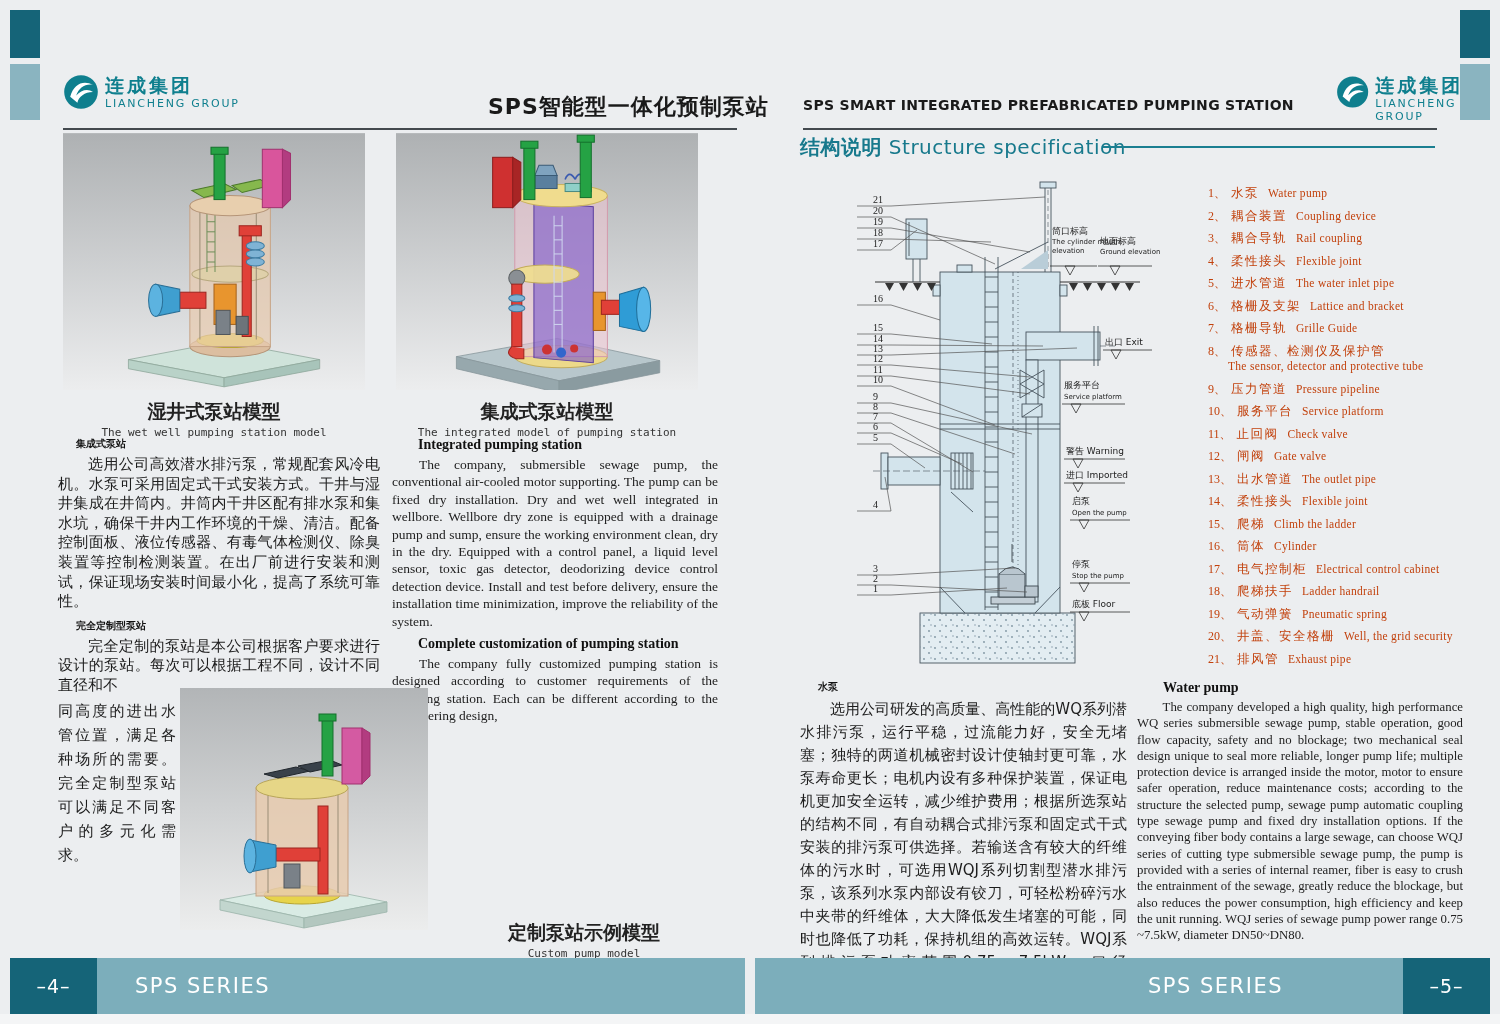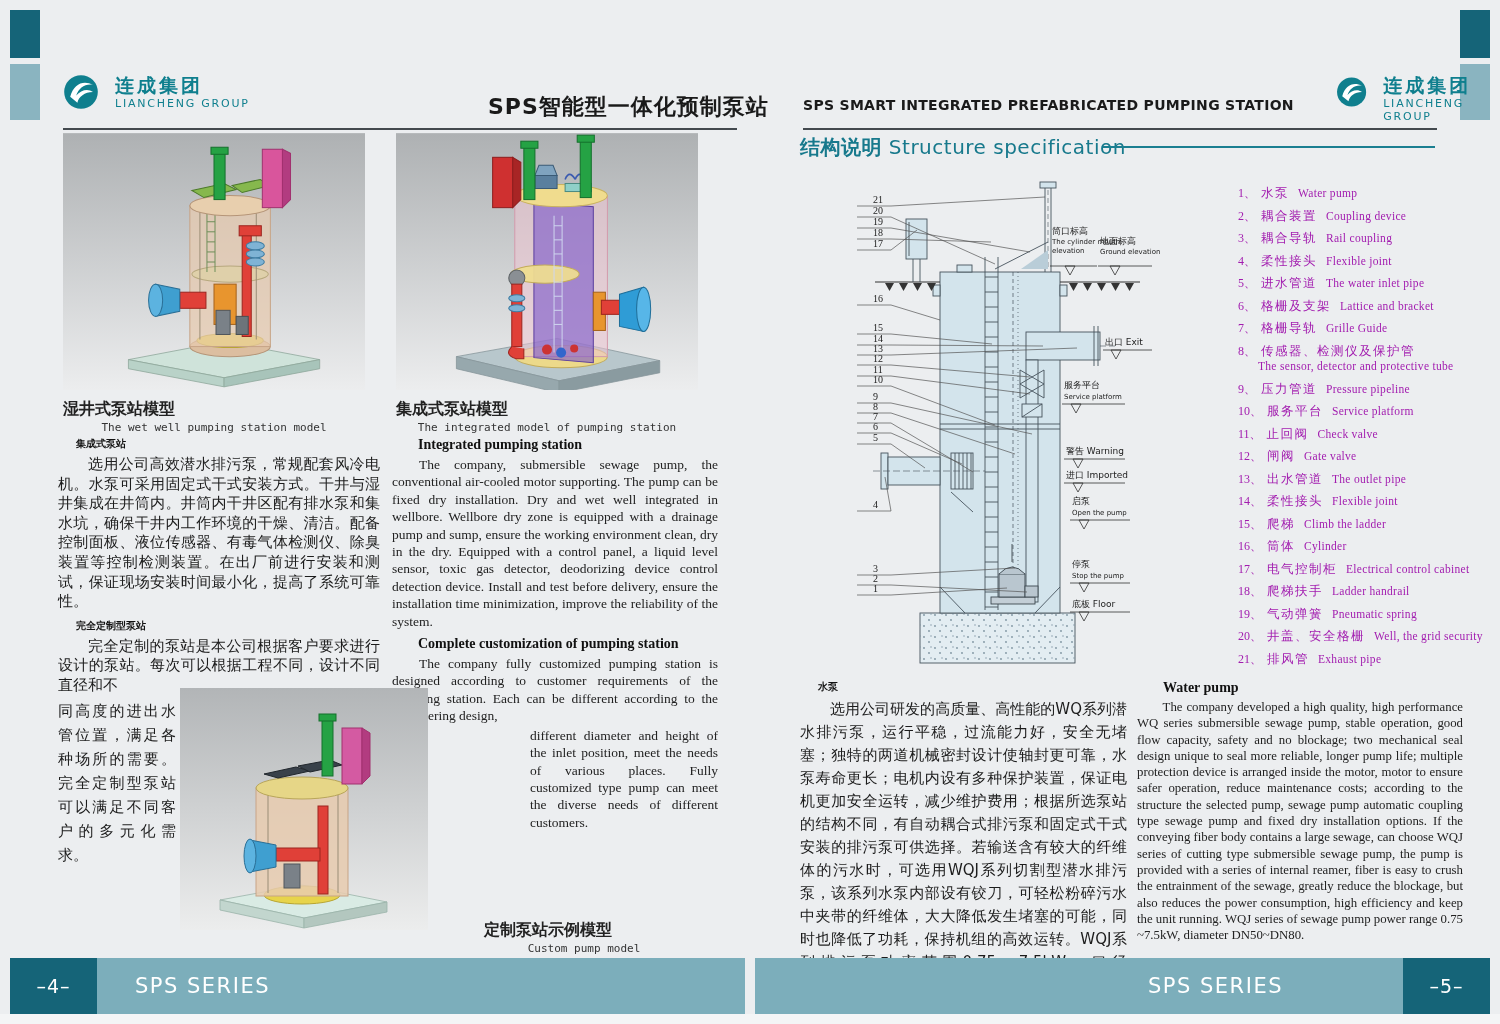--- a/index.html
+++ b/index.html
@@ -6,42 +6,42 @@
   body{
     width:1500px;height:1024px;position:relative;overflow:hidden;
     background:#eceef0;
     font-family:"DejaVu Sans",sans-serif;color:#1c1c1c;
   }
   .abs{position:absolute;}
   
   .corner-dark{background:#156478;width:30px;height:48px;}
   .corner-light{background:#8ab4c0;width:30px;height:56px;}
   
-  .logo{display:flex;align-items:flex-start;gap:16px;}
+  .logo{display:flex;align-items:flex-start;gap:6px;}
   .logo-cn{font-size:19px;font-weight:bold;color:#0f7f8e;letter-spacing:3px;line-height:22px;}
   .logo-en{font-size:11px;color:#0f7f8e;letter-spacing:1.8px;margin-top:1px;}
   .page-title-cn{font-size:22px;font-weight:bold;letter-spacing:1px;color:#1a1a1a;}
   .page-title-en{font-size:14px;font-weight:bold;letter-spacing:0.3px;color:#1a1a1a;}
   .header-rule{height:2px;background:#43494e;}
   .section-title{font-size:20px;color:#17798c;letter-spacing:0.5px;}
   .section-title b{font-weight:bold;}
   .section-rule{height:2px;background:#1b7f91;}
   
-  .cap-cn{font-size:16px;font-weight:bold;color:#222;}
+  .cap-cn{font-size:19px;font-weight:bold;text-align:center;color:#222;}
   .cap-en{font-family:"DejaVu Sans Mono",monospace;font-size:11px;text-align:center;color:#333;margin-top:1px;}
   
   .cn-h{font-size:10px;font-weight:bold;color:#111;margin:0 0 4px 18px;}
   .cn-p{font-size:15px;line-height:19.6px;text-align:justify;text-indent:2em;margin:0;}
   .cn-p.noindent{text-indent:0;}
   .en-h{font-family:"Liberation Serif",serif;font-size:14px;font-weight:bold;margin:0 0 3px 26px;color:#111;}
   .en-p{font-family:"Liberation Serif",serif;font-size:13.5px;line-height:17.4px;text-align:justify;text-indent:2em;margin:0;color:#222;}
   .en-p.noindent{text-indent:0;}
   
   .parts{width:290px;}
-  .part-row{font-family:"Liberation Serif",serif;font-size:12px;line-height:13.5px;margin-bottom:8px;color:#a21caf;white-space:nowrap;margin-left:30px;}
+  .part-row{font-family:"Liberation Serif",serif;font-size:12px;line-height:13.5px;margin-bottom:8px;color:#c2410c;white-space:nowrap;}
   .pno{font-size:12px;margin-right:5px;}
   .pcn{font-size:12.5px;letter-spacing:1.5px;margin-right:9px;font-family:"DejaVu Serif",serif;}
   .pen{font-size:11.5px;letter-spacing:0.3px;}
   .pen8{font-size:11.5px;letter-spacing:0.3px;margin:2px 0 0 20px;}
   
   .footer-dark{background:#156478;color:#fff;display:flex;align-items:center;justify-content:center;
     font-size:19px;letter-spacing:1px;}
   .footer-light{background:#7caebb;color:#fff;display:flex;align-items:center;
     font-size:21px;letter-spacing:1.5px;}
 </style>
@@ -209,21 +209,20 @@
   <div class="cn-h" style="margin-top:7px">完全定制型泵站</div>
   <p class="cn-p">完全定制的泵站是本公司根据客户要求进行设计的泵站。每次可以根据工程不同，设计不同直径和不</p>
   <p class="cn-p noindent" style="width:118px;line-height:24px;margin-top:3px">同高度的进出水管位置，满足各种场所的需要。完全定制型泵站可以满足不同客户的多元化需求。</p>
 </div>
 
 <div class="abs" style="left:392px;top:437px;width:326px">
   <div class="en-h">Integrated pumping station</div>
   <p class="en-p">The company, submersible sewage pump, the conventional air-cooled motor supporting. The pump can be fixed dry installation. Dry and wet well integrated in wellbore. Wellbore dry zone is equipped with a drainage pump and sump, ensure the working environment clean, dry in the dry. Equipped with a control panel, a liquid level sensor, toxic gas detector, deodorizing device control detection device. Install and test before delivery, ensure the installation time minimization, improve the reliability of the system.</p>
   <div class="en-h" style="margin-top:6px">Complete customization of pumping station</div>
   <p class="en-p">The company fully customized pumping station is designed according to customer requirements of the pumping station. Each can be different according to the engineering design,</p>
-  <p class="en-p noindent" style="margin-left:138px;width:188px;margin-top:2px">different diameter and height of the inlet position, meet the needs of various places. Fully customized type pump can meet the diverse needs of different customers.</p>
 </div>
 
 <svg class="abs" style="left:180px;top:688px" width="248" height="242" viewBox="0 0 248 242">
   <defs>
       <linearGradient id="gbg3" x1="0" y1="0" x2="0" y2="1">
     <stop offset="0" stop-color="#b2b5b7"></stop>
         <stop offset="1" stop-color="#eceded"></stop>
       </linearGradient>
     </defs>
   <rect width="248" height="242" fill="url(#gbg3)"></rect>

